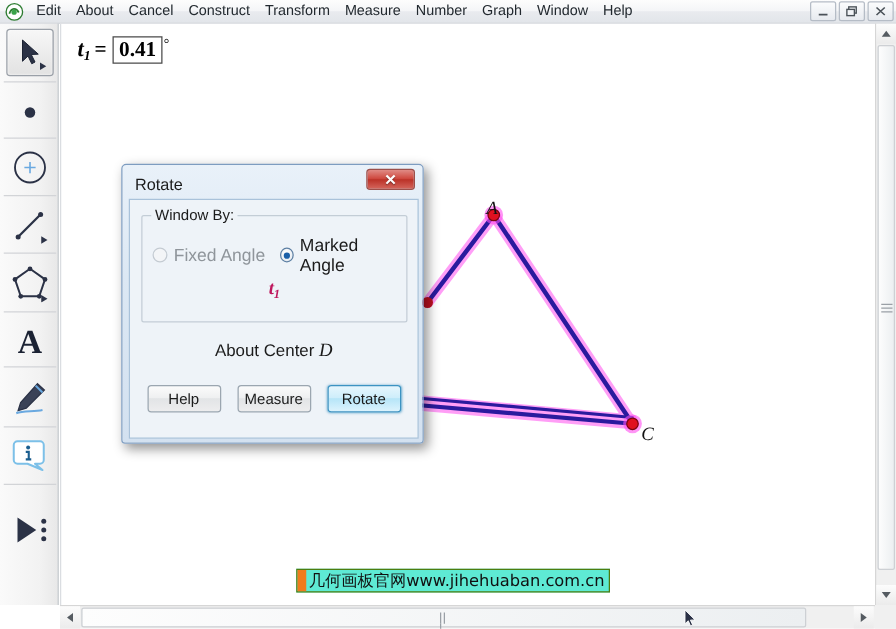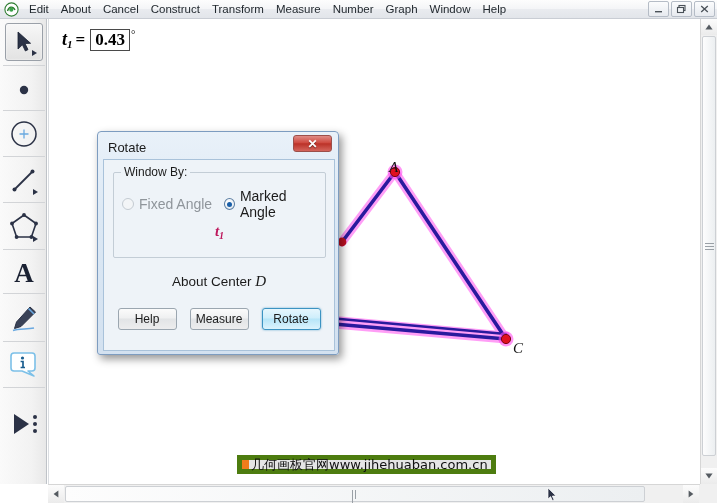--- a/index.html
+++ b/index.html
@@ -269,22 +269,22 @@
     border: 1px solid #3c93c2;
     background: linear-gradient(to bottom, #e6f6fd 0%, #cfeefb 45%, #b6e5f8 50%, #dcf3fd 100%);
     box-shadow: 0 0 2px rgba(60,147,194,0.8);
   }
 
   
   .wm-bar {
     position: absolute; left: 236px; top: 455px;
     height: 19px;
     display: flex; align-items: stretch;
-    border: 5px solid #4d7c0f;
-    background: #e5e5e5;
+    border: 1px solid #4d7c0f;
+    background: #5eead4;
     box-sizing: border-box;
   }
   .wm-orange { width: 7px; background: #f07c1c; }
   .wm-text {
     display: flex; align-items: center;
     padding: 0 3px 0 2px;
     font-size: 13px;
     color: #111;
     font-family: "DejaVu Sans", sans-serif;
     letter-spacing: 0px;
@@ -434,21 +434,21 @@
       </svg>
     </div>
   </div>
 
   <div class="canvas">
 
     <div class="measure">
       <span class="var">t</span>
         <span class="sub">1</span>
       <span class="eq">=</span>
-      <span class="valbox">0.43</span>
+      <span class="valbox">0.41</span>
       <span class="deg">°</span>
     </div>
 
     <svg width="652" height="465" style="position:absolute;left:0;top:0;">
 
       <g stroke-linecap="round" opacity="0.55">
         <line x1="293" y1="223" x2="346" y2="153" stroke="#ff4ff0" stroke-width="9"></line>
         <line x1="346" y1="153" x2="457" y2="320" stroke="#ff4ff0" stroke-width="9"></line>
         <line x1="262" y1="303" x2="457" y2="320" stroke="#ff4ff0" stroke-width="9"></line>
         <line x1="258" y1="298" x2="457" y2="316" stroke="#ff4ff0" stroke-width="7"></line>

